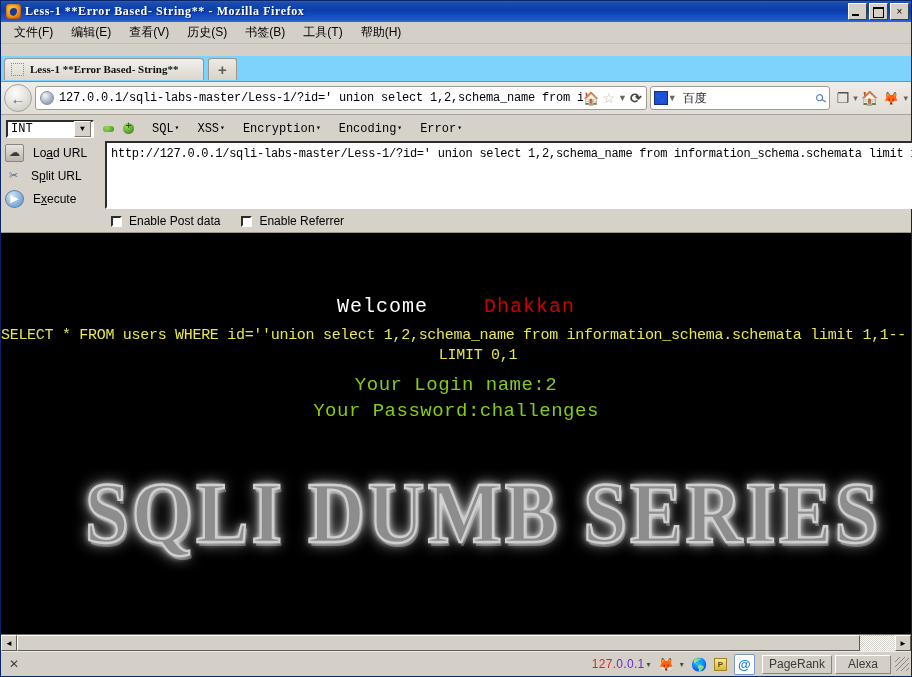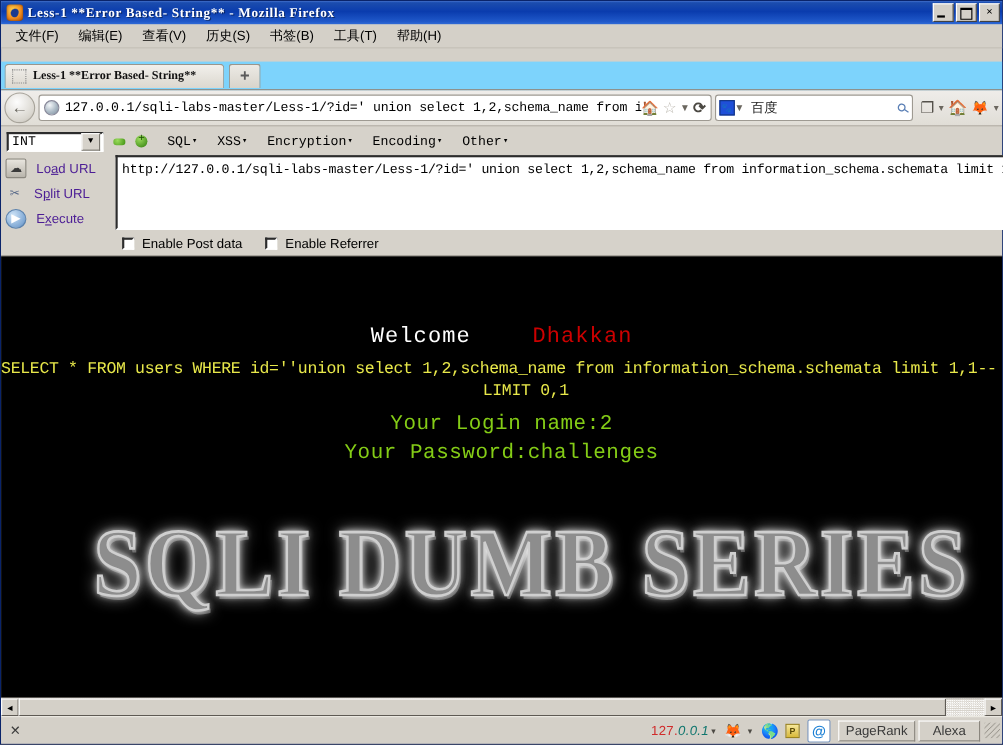--- a/index.html
+++ b/index.html
@@ -244,21 +244,21 @@
   .hb-row2 { display:flex; padding: 2px 0 0 4px; }
   .hb-actions { width: 100px; flex:0 0 auto; }
   .hb-action {
     display:flex; align-items:center; height:23px; gap:9px; cursor:pointer;
   }
   .hb-action .ai {
     width:17px;height:16px;display:flex;align-items:center;justify-content:center;
     font-size:11px;
   }
   .hb-action .al {
-    font: 12px "Liberation Sans", sans-serif; color:#4c1d95;
+    font: 12px "Liberation Sans", sans-serif; color:#000000;
   }
   .hb-action .al u { text-decoration: underline; }
   .ai-load{background:linear-gradient(180deg,#e8e5de,#b9b5ac);border:1px solid #8a877f;border-radius:2px;color:#3a3a3a;}
   .ai-split{color:#5b6b8a;}
   .ai-exec{width:15px;height:15px;border-radius:50%;background:radial-gradient(circle at 35% 30%,#cfe4f7,#7fa8d4 70%,#4f7aa8);border:1px solid #5b82ad;color:#fff;font-size:8px;}
   .hb-textarea-wrap { flex:1 1 auto; display:flex; align-items:stretch; padding-right:4px;}
   .hb-textarea {
     flex:1 1 auto;
     height: 68px;
     background:#fff;
@@ -364,21 +364,21 @@
     background:#d4d0c8;
     display:flex; align-items:center;
     flex:0 0 auto;
     border-top:1px solid #eeebe4;
     padding: 0 2px;
   }
   .sb-x { width:22px; text-align:center; color:#3c3c3c; font-size:12px; cursor:pointer; }
   .sb-spacer { flex:1 1 auto; }
   .sb-ip { font: 12px "Liberation Sans", sans-serif; letter-spacing:.3px; white-space:nowrap;}
   .sb-ip .r { color:#d02b2b; }
-  .sb-ip .o { color:#0f766e;font-style:italic; }
+  .sb-ip .o { color:#6d28d9; }
   .sb-caret { font-size:8px; color:#4d4a44; margin: 0 5px 0 2px;}
   .sb-ico { font-size:13px; line-height:1; margin:0 3px; cursor:pointer;}
   .sb-pr-ico {
     width:13px;height:13px;background:linear-gradient(180deg,#f6e79a,#d8b93a);
     border:1px solid #9c8420; color:#5a4a07;font:bold 8px "Liberation Sans",sans-serif;
     text-align:center;line-height:12px;box-sizing:border-box;margin:0 3px;
   }
   .sb-at {
     width:19px;height:19px;background:#fff;border:1px solid #7a97bf;border-radius:2px;
     display:flex;align-items:center;justify-content:center;
@@ -469,21 +469,21 @@
       <div class="hb-select">
         <span>INT</span>
         <span class="arrowbox">▼</span>
       </div>
       <div class="hb-dot minus"></div>
       <div class="hb-dot plus"></div>
       <div class="hb-menu"><span>SQL</span><span class="car">▾</span></div>
       <div class="hb-menu"><span>XSS</span><span class="car">▾</span></div>
       <div class="hb-menu"><span>Encryption</span><span class="car">▾</span></div>
       <div class="hb-menu"><span>Encoding</span><span class="car">▾</span></div>
-      <div class="hb-menu"><span>Other</span><span class="car">▾</span></div>
+      <div class="hb-menu"><span>Error</span><span class="car">▾</span></div>
     </div>
 
     <div class="hb-row2">
       <div class="hb-actions">
         <div class="hb-action">
           <span class="ai ai-load">☁</span>
           <span class="al"><span>Lo</span><u>a</u><span>d URL</span></span>
         </div>
         <div class="hb-action">
           <span class="ai ai-split">✂</span>

